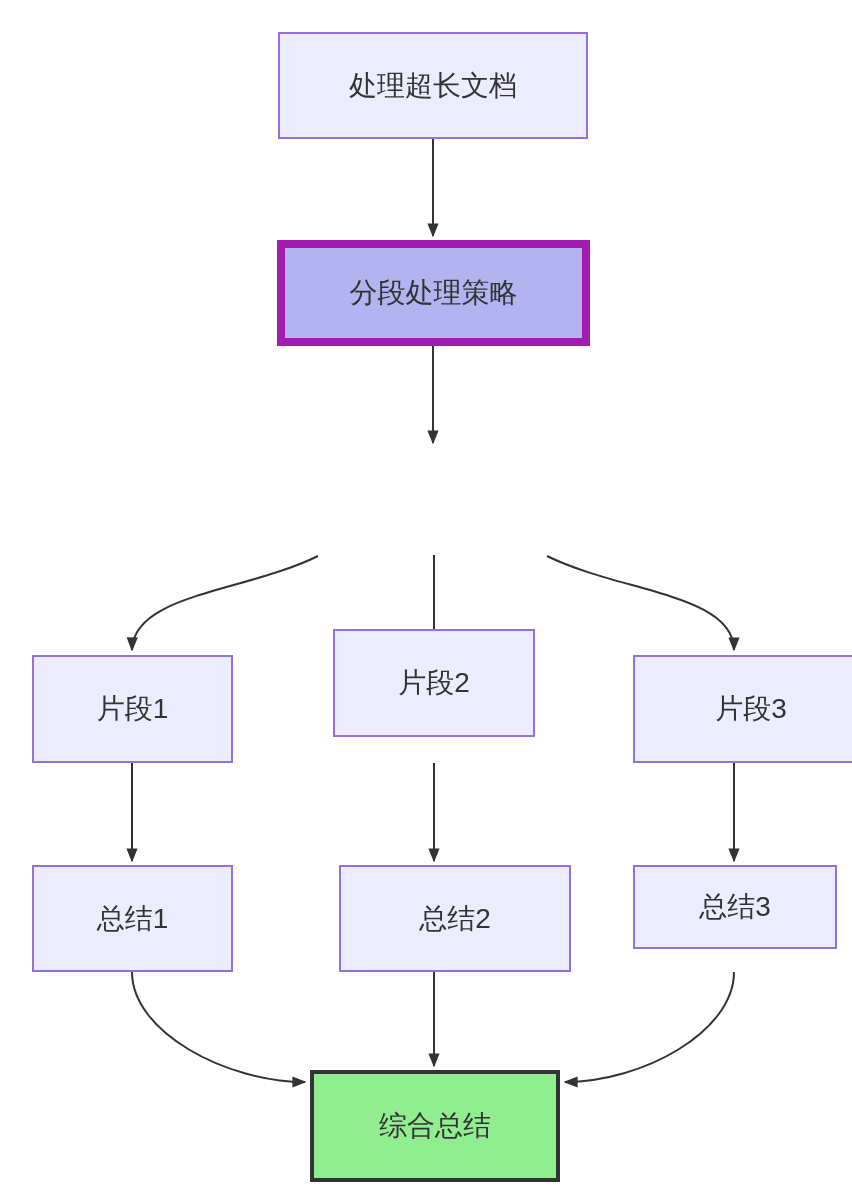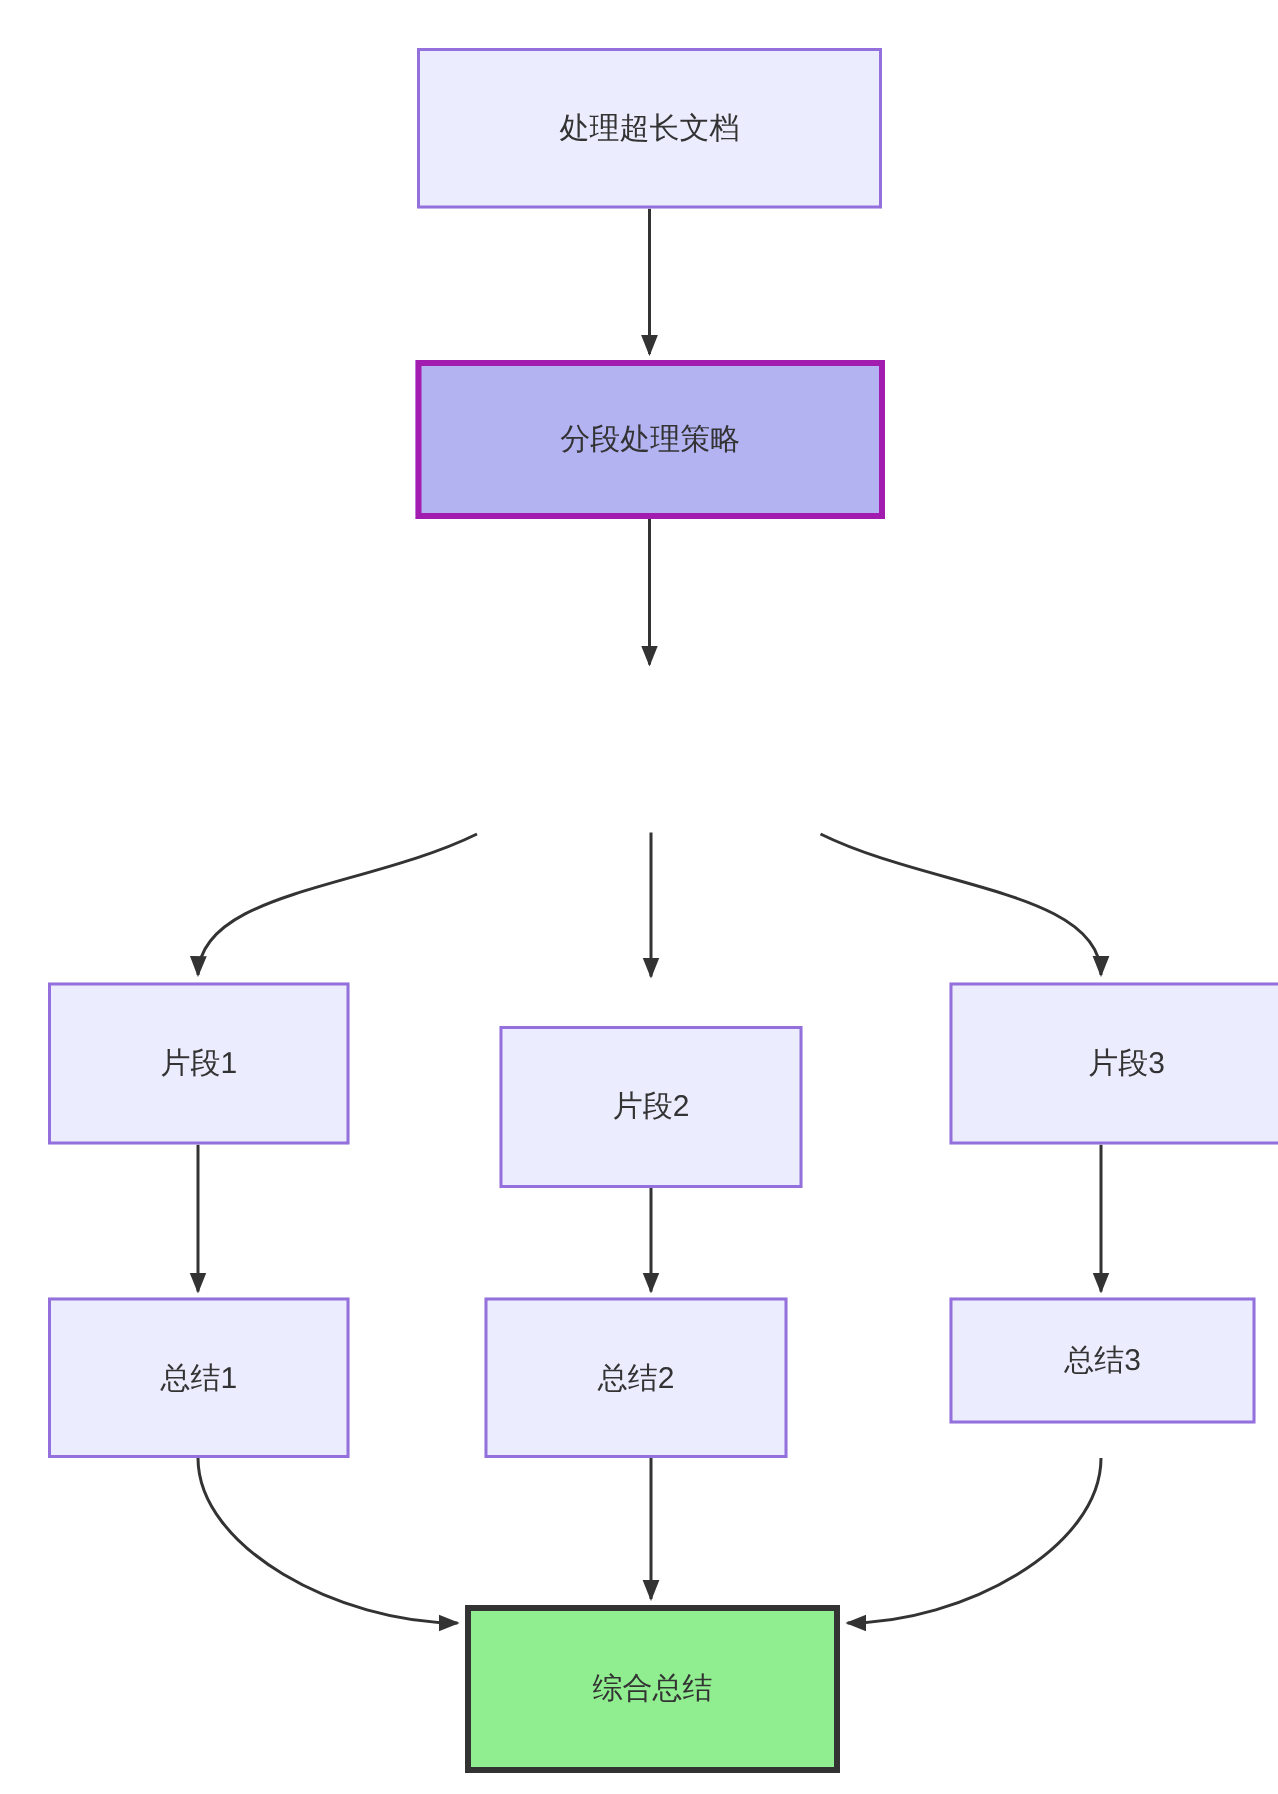--- a/index.html
+++ b/index.html
@@ -29,43 +29,43 @@
   }
   .node {
     position: absolute;
     box-sizing: border-box;
     display: flex;
     align-items: center;
     justify-content: center;
     background: #ECECFF;
     border: 2px solid #9370DB;
     color: #333333;
-    font-size: 20px;
+    font-size: 28px;
     line-height: 1.2;
     text-align: center;
     white-space: nowrap;
   }
   .node--emphasis {
     background: #B3B3F2;
-    border: 4px solid #a21caf;
+    border: 8px solid #a21caf;
     align-items: center;
   }
   .node--final {
     background: #90EE90;
     border: 4px solid #333333;
     text-align: right;
   }
   #node-doc      { left: 278px; top: 32px;   width: 310px; height: 107px; }
   #node-strategy { left: 277px; top: 240px;  width: 313px; height: 106px; }
   #node-original { left: 310px; top: 447px;  width: 245px; height: 108px; }
   #node-frag1    { left: 32px;  top: 655px;  width: 201px; height: 108px; }
-  #node-frag2    { left: 333px; top: 684px;  width: 202px; height: 108px; }
+  #node-frag2    { left: 333px; top: 629px;  width: 202px; height: 108px; }
   #node-frag3    { left: 633px; top: 655px;  width: 236px; height: 108px; }
   #node-sum1     { left: 32px;  top: 865px;  width: 201px; height: 107px; text-align: center; }
-  #node-sum2     { left: 323px; top: 865px;  width: 202px; height: 107px; align-items: center; }
+  #node-sum2     { left: 339px; top: 865px;  width: 232px; height: 107px; align-items: center; }
   #node-sum3     { left: 633px; top: 865px;  width: 204px; height: 84px; }
   #node-final    { left: 310px; top: 1070px; width: 250px; height: 112px; }
 </style>
 </head>
 <body>
 
 <div class="canvas">
 
   <svg class="edge-layer" width="852" height="1196" viewBox="0 0 852 1196" xmlns="http://www.w3.org/2000/svg">
     <defs>

